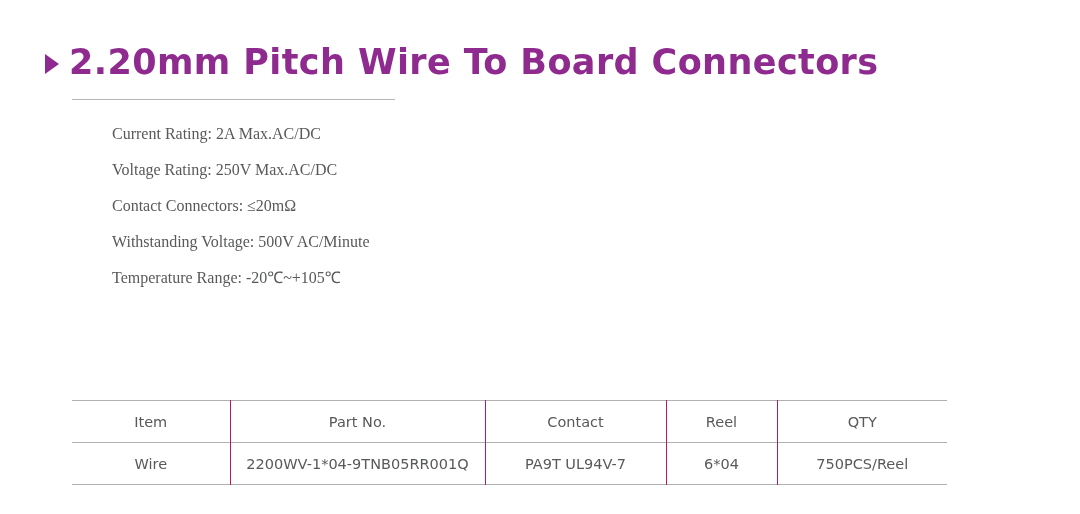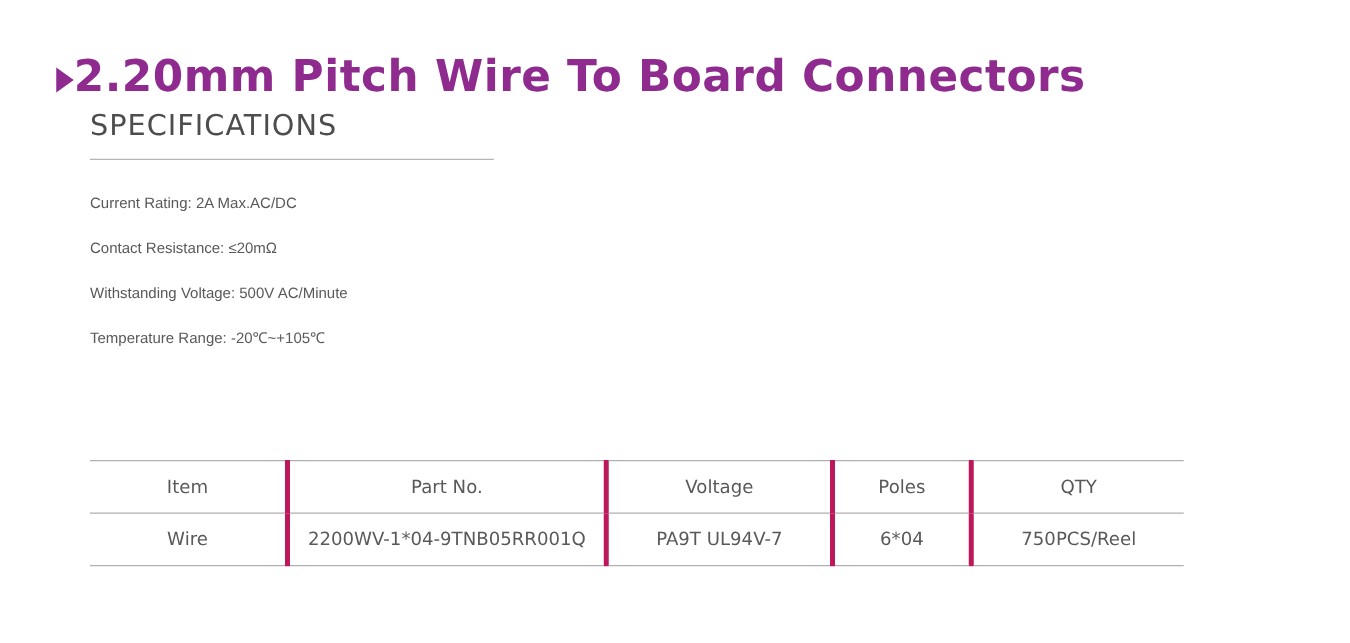--- a/index.html
+++ b/index.html
@@ -16,21 +16,21 @@
     position: relative;
   }
 
   
   .title-row {
     position: absolute;
     left: 45px;
     top: 22px;
     display: flex;
     align-items: center;
-    gap: 0;
+    gap: 10px;
   }
   .bullet-triangle {
     width: 0;
     height: 0;
     border-left: 14px solid #8f2b8f;
     border-top: 10px solid transparent;
     border-bottom: 10px solid transparent;
     margin-top: 3px;
     flex: 0 0 auto;
   }
@@ -66,50 +66,52 @@
     background: #b5b5b5;
     margin-top: 11px;
   }
   .spec-list {
     list-style: none;
     margin: 0;
     padding: 0;
     margin-top: 16px;
   }
   .spec-item {
-    font-family: Liberation Sans, sans-serif;
-    font-size: 12px;
+    font-family: Liberation Serif, serif;
+    font-size: 16px;
     color: #58595b;
     line-height: 36px;
     white-space: nowrap;
+    margin-left: 40px;
   }
 
   
   .spec-table-wrap {
     position: absolute;
     left: 72px;
     top: 368px;
     width: 875px;
   }
   table.spec-table {
     border-collapse: collapse;
     width: 875px;
     table-layout: fixed;
+    margin-top: 32px;
   }
   table.spec-table th,
   table.spec-table td {
     font-family: "DejaVu Sans", sans-serif;
     font-weight: normal;
     font-size: 14.5px;
     color: #58595b;
     text-align: center;
     vertical-align: middle;
     height: 41px;
     padding: 0 4px;
-    border-left: 4px solid #be185d;
+    border-left: 1px solid #be185d;
     white-space: nowrap;
     overflow: hidden;
   }
   table.spec-table th:first-child,
   table.spec-table td:first-child {
     border-left: none;
   }
   table.spec-table thead tr {
     border-top: 1px solid #b0b0b0;
     border-bottom: 1px solid #b0b0b0;
@@ -125,45 +127,45 @@
 </style>
 </head>
 <body>
 
 <div class="title-row">
   <span class="bullet-triangle"></span>
   <h1 class="page-title">2.20mm Pitch Wire To Board Connectors</h1>
 </div>
 
 <section class="spec-section">
-  <h2 class="spec-heading">SPECIFICATIONS</h2>
   <div class="spec-underline"></div>
   <ul class="spec-list">
     <li class="spec-item">Current Rating: 2A Max.AC/DC</li>
-    <li class="spec-item">Contact Resistance: ≤20mΩ</li>
+    <li class="spec-item">Voltage Rating: 250V Max.AC/DC</li>
+    <li class="spec-item">Contact Connectors: ≤20mΩ</li>
     <li class="spec-item">Withstanding Voltage: 500V AC/Minute</li>
     <li class="spec-item">Temperature Range: -20℃~+105℃</li>
   </ul>
 </section>
 
 <div class="spec-table-wrap">
   <table class="spec-table">
     <colgroup>
       <col class="c-item">
         <col class="c-partno">
         <col class="c-material">
         <col class="c-poles">
         <col class="c-qty">
     </colgroup>
     <thead>
       <tr>
         <th>Item</th>
         <th>Part No.</th>
-        <th>Voltage</th>
-        <th>Poles</th>
+        <th>Contact</th>
+        <th>Reel</th>
         <th>QTY</th>
       </tr>
     </thead>
     <tbody>
       <tr>
         <td>Wire</td>
         <td>2200WV-1*04-9TNB05RR001Q</td>
         <td>PA9T UL94V-7</td>
         <td>6*04</td>
         <td>750PCS/Reel</td>

